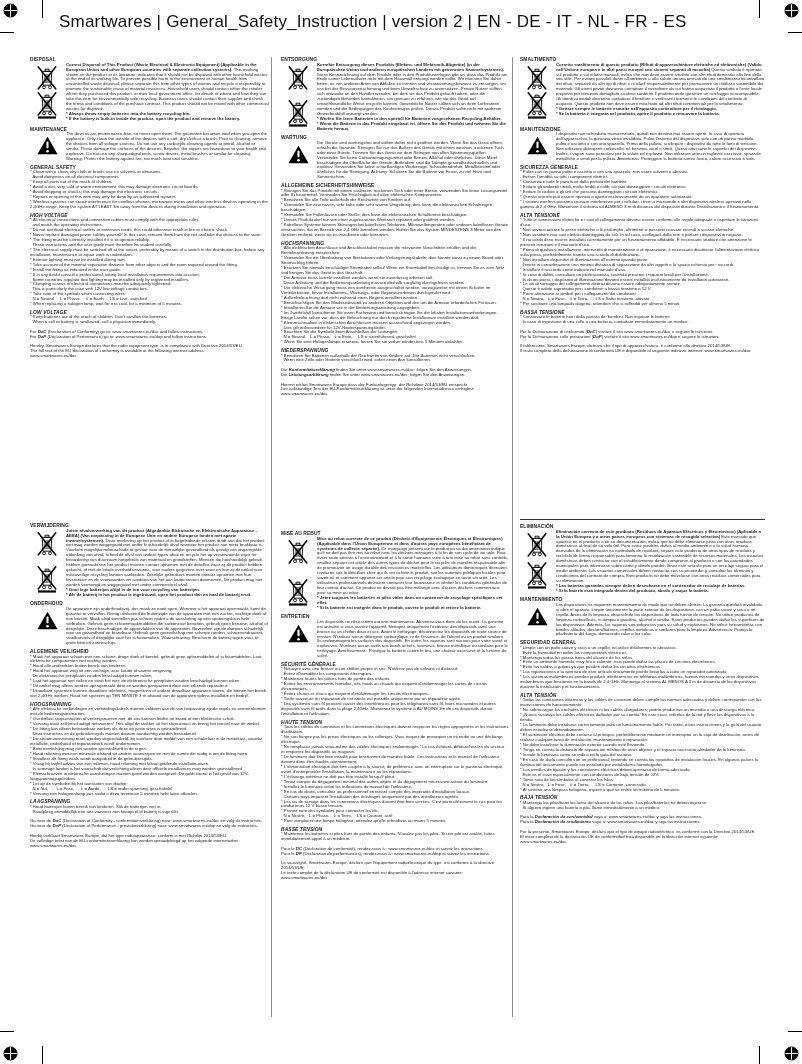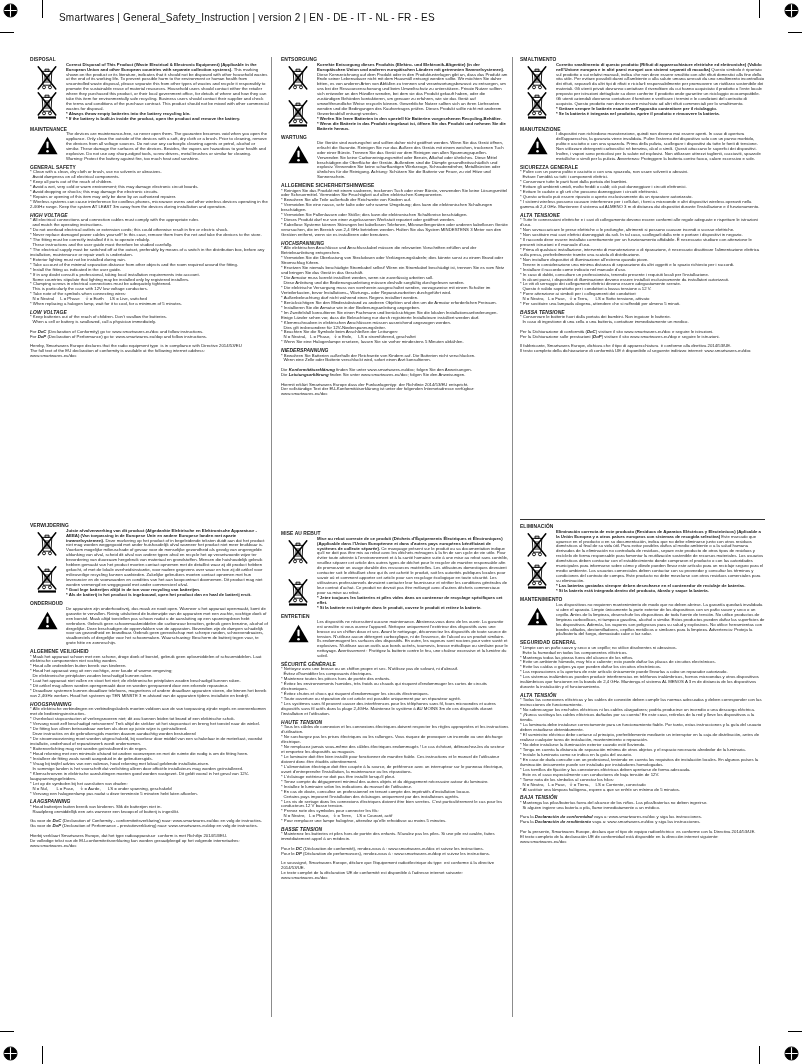--- a/index.html
+++ b/index.html
@@ -1,19 +1,19 @@
 <!DOCTYPE html>
 <html><head>
 <meta charset="utf-8">
 <title>Smartwares General Safety Instruction</title>
 <style>
   html,body{margin:0;padding:0;background:#fff;}
   .sheet{position:relative;width:802px;height:1064px;background:#ffffff;overflow:hidden;
          font-family:"Liberation Sans", sans-serif;color:#1a1a1a;}
-  .header{position:absolute;left:59px;top:12px;font-size:10px;color:#111;white-space:nowrap;
+  .header{position:absolute;left:59px;top:12px;font-size:17px;color:#111;white-space:nowrap;
           letter-spacing:.2px;}
   
   .regmark{position:absolute;width:15px;height:15px;}
   .crop{position:absolute;background:#000;}
   .colsep{position:absolute;top:57px;height:960px;width:1px;background:#666;opacity:.75;}
   .colrule{border:none;border-top:1px solid #333;margin:4px 0 4px 0;}
   
   .col{position:absolute;top:57px;}
   #col1{left:30px;width:239px;}
   #col2{left:281px;width:228px;}

